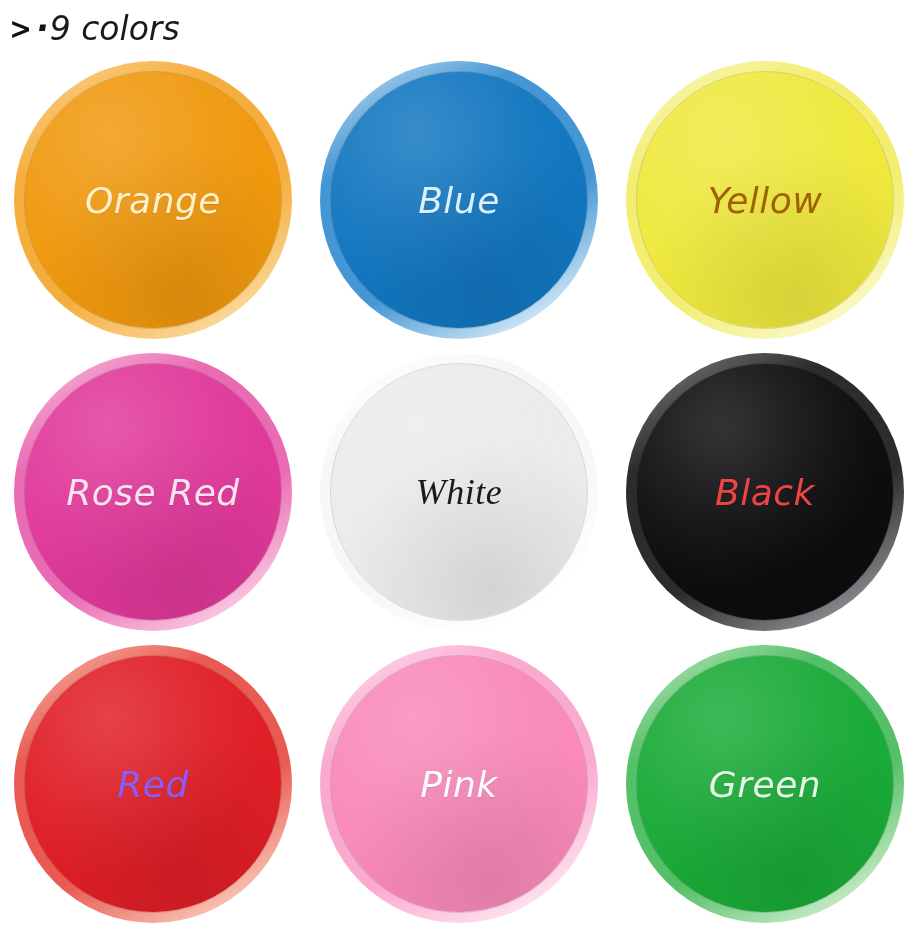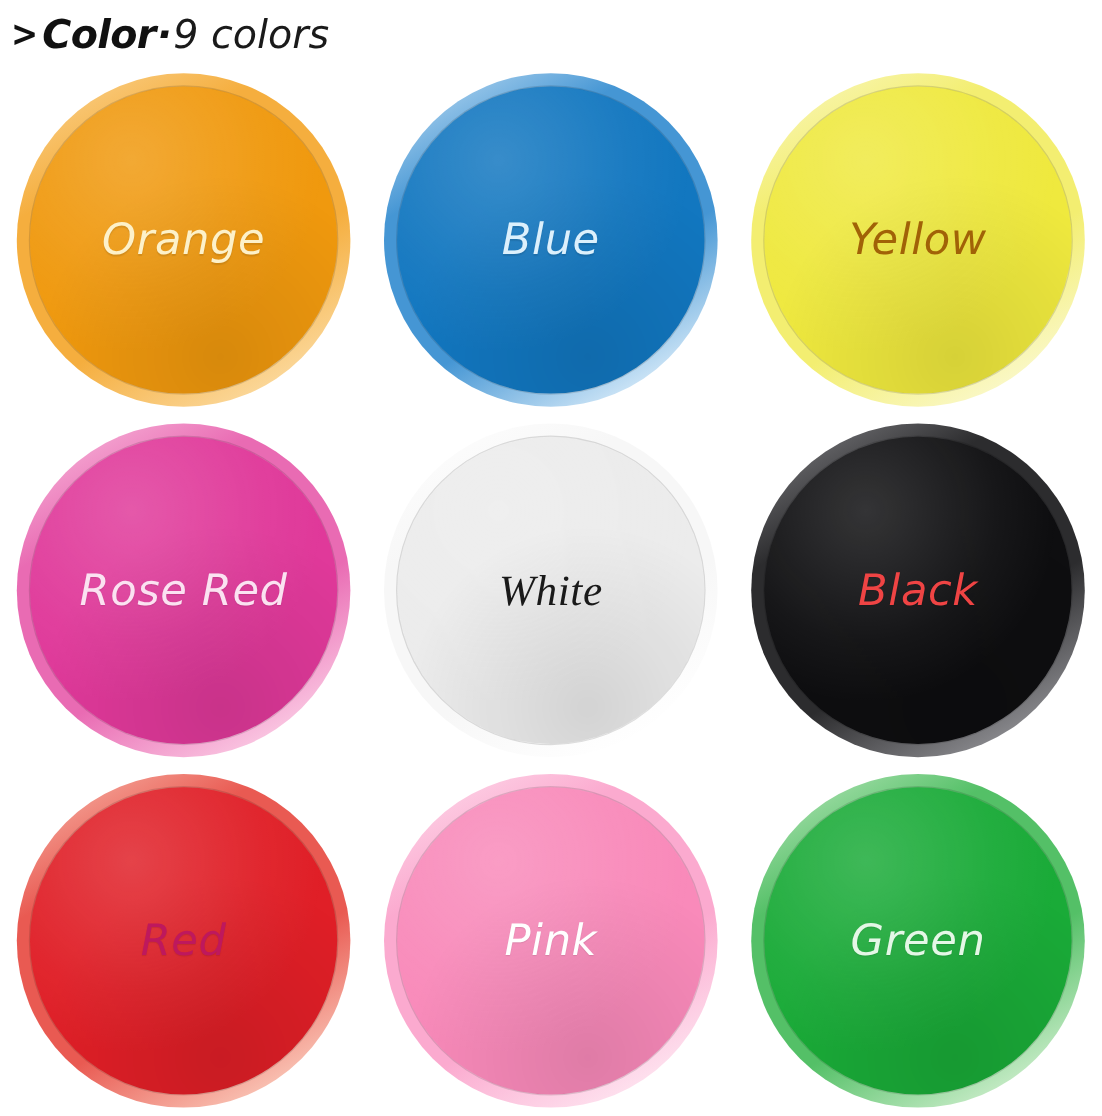--- a/index.html
+++ b/index.html
@@ -133,21 +133,20 @@
     font-size: 36px;
     letter-spacing: 0.5px;
     user-select: none;
   }
 </style>
 </head>
 <body>
 
 <div id="header">
   <span class="hdr-chevron">&gt;</span>
-  <span class="hdr-strong">Color</span>
   <span class="hdr-dot">·</span>
   <span class="hdr-light">9 colors</span>
 </div>
 
 <div id="swatch-grid">
     <div class="swatch-cell">
       <div class="chip">
         <div class="chip-rim" style="background: linear-gradient(150deg, rgb(251, 216, 155) 0%, rgb(245, 174, 62) 28%, rgb(245, 174, 62) 62%, rgb(251, 216, 155) 88%, rgb(245, 174, 62) 100%);"></div>
         <div class="chip-sheen" style="background: conic-gradient(from 200deg, rgba(255, 255, 255, 0) 0deg, rgba(255, 255, 255, 0.75) 26deg, rgba(255, 255, 255, 0) 62deg, rgba(255, 255, 255, 0) 168deg, rgba(255, 255, 255, 0.62) 204deg, rgba(255, 255, 255, 0) 244deg, rgba(255, 255, 255, 0) 360deg); mask-image: radial-gradient(circle, transparent 0px, transparent 86%, rgb(0, 0, 0) 90%, rgb(0, 0, 0) 100%);"></div>
         <div class="chip-face" style="background: rgb(240, 153, 14);"></div>
@@ -206,21 +205,21 @@
         <div class="chip-label" style="color: #ef4444; text-shadow: rgba(0, 0, 0, 0.1) 0px 1px 1px;">Black</div>
       </div>
     </div>
     <div class="swatch-cell">
       <div class="chip">
         <div class="chip-rim" style="background: linear-gradient(150deg, rgb(249, 195, 180) 0%, rgb(233, 90, 82) 28%, rgb(233, 90, 82) 62%, rgb(249, 195, 180) 88%, rgb(233, 90, 82) 100%);"></div>
         <div class="chip-sheen" style="background: conic-gradient(from 200deg, rgba(255, 255, 255, 0) 0deg, rgba(255, 255, 255, 0.75) 26deg, rgba(255, 255, 255, 0) 62deg, rgba(255, 255, 255, 0) 168deg, rgba(255, 255, 255, 0.62) 204deg, rgba(255, 255, 255, 0) 244deg, rgba(255, 255, 255, 0) 360deg); mask-image: radial-gradient(circle, transparent 0px, transparent 86%, rgb(0, 0, 0) 90%, rgb(0, 0, 0) 100%);"></div>
         <div class="chip-face" style="background: rgb(224, 31, 39);"></div>
         <div class="chip-shade" style="background: radial-gradient(circle at 33% 24%, rgba(255, 255, 255, 0.16) 0%, rgba(255, 255, 255, 0.04) 42%, rgba(0, 0, 0, 0) 62%), radial-gradient(circle at 62% 88%, rgba(0, 0, 0, 0.1) 0%, rgba(0, 0, 0, 0) 55%);"></div>
         <div class="chip-hairline"></div>
-        <div class="chip-label" style="color: #be185d; text-shadow: rgba(0, 0, 0, 0.1) 0px 1px 1px;">Red</div>
+        <div class="chip-label" style="color: #8b5cf6; text-shadow: rgba(0, 0, 0, 0.1) 0px 1px 1px;">Red</div>
       </div>
     </div>
     <div class="swatch-cell">
       <div class="chip">
         <div class="chip-rim" style="background: linear-gradient(150deg, rgb(254, 226, 239) 0%, rgb(251, 170, 207) 28%, rgb(251, 170, 207) 62%, rgb(254, 226, 239) 88%, rgb(251, 170, 207) 100%);"></div>
         <div class="chip-sheen" style="background: conic-gradient(from 200deg, rgba(255, 255, 255, 0) 0deg, rgba(255, 255, 255, 0.75) 26deg, rgba(255, 255, 255, 0) 62deg, rgba(255, 255, 255, 0) 168deg, rgba(255, 255, 255, 0.62) 204deg, rgba(255, 255, 255, 0) 244deg, rgba(255, 255, 255, 0) 360deg); mask-image: radial-gradient(circle, transparent 0px, transparent 86%, rgb(0, 0, 0) 90%, rgb(0, 0, 0) 100%);"></div>
         <div class="chip-face" style="background: rgb(249, 138, 186);"></div>
         <div class="chip-shade" style="background: radial-gradient(circle at 33% 24%, rgba(255, 255, 255, 0.16) 0%, rgba(255, 255, 255, 0.04) 42%, rgba(0, 0, 0, 0) 62%), radial-gradient(circle at 62% 88%, rgba(0, 0, 0, 0.1) 0%, rgba(0, 0, 0, 0) 55%);"></div>
         <div class="chip-hairline"></div>
         <div class="chip-label" style="color: rgb(255, 255, 255); text-shadow: rgba(0, 0, 0, 0.1) 0px 1px 1px;">Pink</div>

